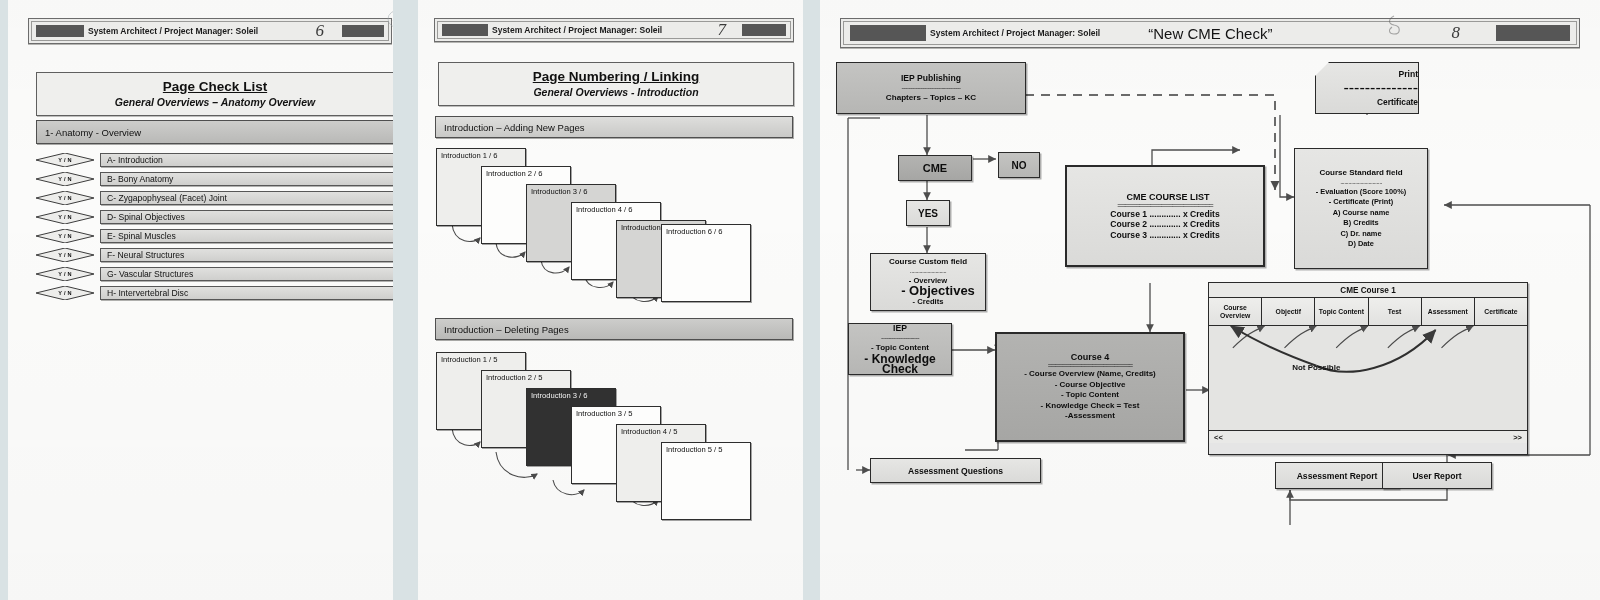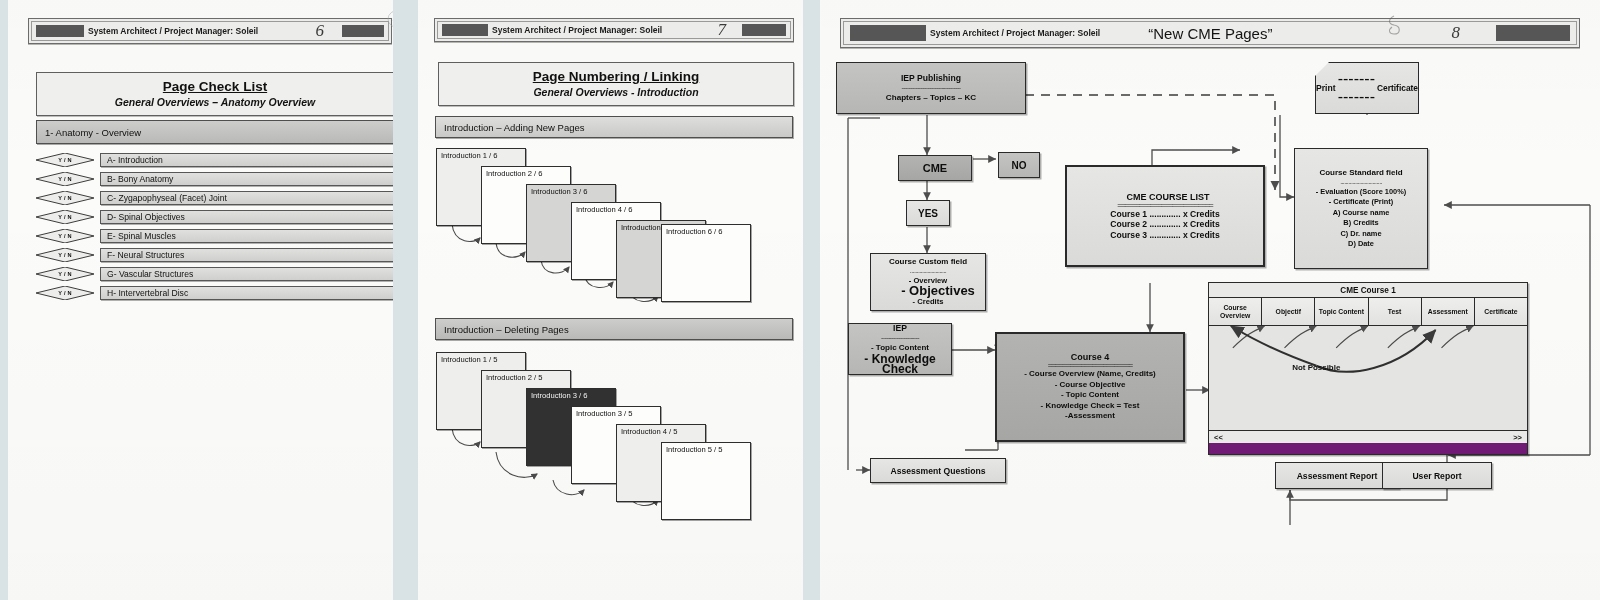--- a/index.html
+++ b/index.html
@@ -89,28 +89,28 @@
   .node .sep { font-size: 7px; letter-spacing: -0.6px; color: #333; line-height: 6px; margin: 2px 0; }
   .node .ln { font-weight: bold; font-size: 8.1px; line-height: 10.5px; }
   .g-mid  { background: linear-gradient(180deg,#c4c4c2,#b6b6b4); }
   .g-light{ background: linear-gradient(180deg,#e6e6e4,#dadad8); }
   .g-dark { background: linear-gradient(180deg,#b3b3b1,#a6a6a4); }
 
   .pent {
     position: absolute; border: 1.6px solid #2a2a2a;
     background: linear-gradient(180deg,#e6e6e4,#dadad8);
     clip-path: polygon(14px 0, 100% 0, 100% 100%, 0 100%, 0 14px);
-    display:flex; flex-direction:row; align-items:center; justify-content:center;
+    display:flex; flex-direction:column; align-items:flex-end; justify-content:center;
     text-align:center; color:#0d0d0d;
   }
 
   .eqline { font-size: 8px; letter-spacing: -1px; color: #222; line-height: 7px; }
 
   
-  .panel { position: absolute; border: 1.6px solid #2a2a2a; background: #701a75;
+  .panel { position: absolute; border: 1.6px solid #2a2a2a; background: #e5e5e5;
            box-shadow: 1.5px 1.5px 0 rgba(0,0,0,.3); }
   .panel-title { height: 15px; border-bottom: 1.4px solid #2a2a2a; background: #e9e9e7;
                  display:flex; align-items:center; justify-content:center;
                  font-size: 8.2px; font-weight: bold; color:#101010; }
   .tabs { display: flex; height: 28px; border-bottom: 1.4px solid #2a2a2a; }
   .tab { flex: 1; border-right: 1.4px solid #2a2a2a; background: linear-gradient(180deg,#eeeeec,#e2e2e0);
          display:flex; align-items:center; justify-content:center; text-align:center;
          font-size: 6.8px; font-weight: bold; color: #0f0f0f; line-height: 8px; padding: 0 1px; }
   .tab:last-child { border-right: none; }
   .panel-body { position: relative; height: 104px; background: #e4e4e2; }
@@ -319,21 +319,21 @@
 </div>
 
 <div class="scan" id="page3">
   <div class="paper-tex"></div>
 
   <div class="hdr" style="left:20px; top:18px; width:740px; height:30px;">
     <div class="hdr-inner">
       <div class="redact" style="width:76px; margin-left:6px;"></div>
       <div class="hdr-text">System Architect / Project Manager: Soleil</div>
       <div style="width:48px"></div>
-      <div class="hdr-title">“New CME Pages”</div>
+      <div class="hdr-title">“New CME Check”</div>
       <div style="flex:1"></div>
       <div class="pgnum">8</div>
       <div style="width:36px"></div>
       <div class="redact" style="width:74px; margin-right:6px;"></div>
     </div>
   </div>
 
   <svg class="svgl" viewBox="0 0 780 600" style="z-index:1;">
     <defs>
       <marker id="a" markerWidth="8" markerHeight="8" refX="6" refY="3" orient="auto">
@@ -403,21 +403,21 @@
 
   <div class="node g-mid" style="left:28px; top:323px; width:104px; height:52px; z-index:2;">
     <div class="nt">IEP</div>
     <div class="sep">----------------------</div>
     <div id="iep-items">
         <div class="ln" style="font-size: 8px;">- Topic Content</div>
         <div class="ln" style="font-size: 12px;">- Knowledge Check</div>
       </div>
   </div>
 
-  <div class="node g-light" style="left:50px; top:458px; width:136px; height:25px; z-index:2;">
+  <div class="node g-light" style="left:50px; top:458px; width:171px; height:25px; z-index:2;">
     <div class="nt">Assessment Questions</div>
   </div>
 
   <div class="node g-light" style="left:245px; top:165px; width:200px; height:102px; z-index:2; border-width:2px;">
     <div class="nt" style="font-size:9px;margin-left:6px;">CME COURSE LIST</div>
     <div class="eqline">==========================</div>
     <div id="cl-items">
         <div class="ln" style="font-size: 8.6px;">Course 1 ............. x Credits</div>
         <div class="ln" style="font-size: 8.6px;">Course 2 ............. x Credits</div>
         <div class="ln" style="font-size: 8.6px;">Course 3 ............. x Credits</div>

